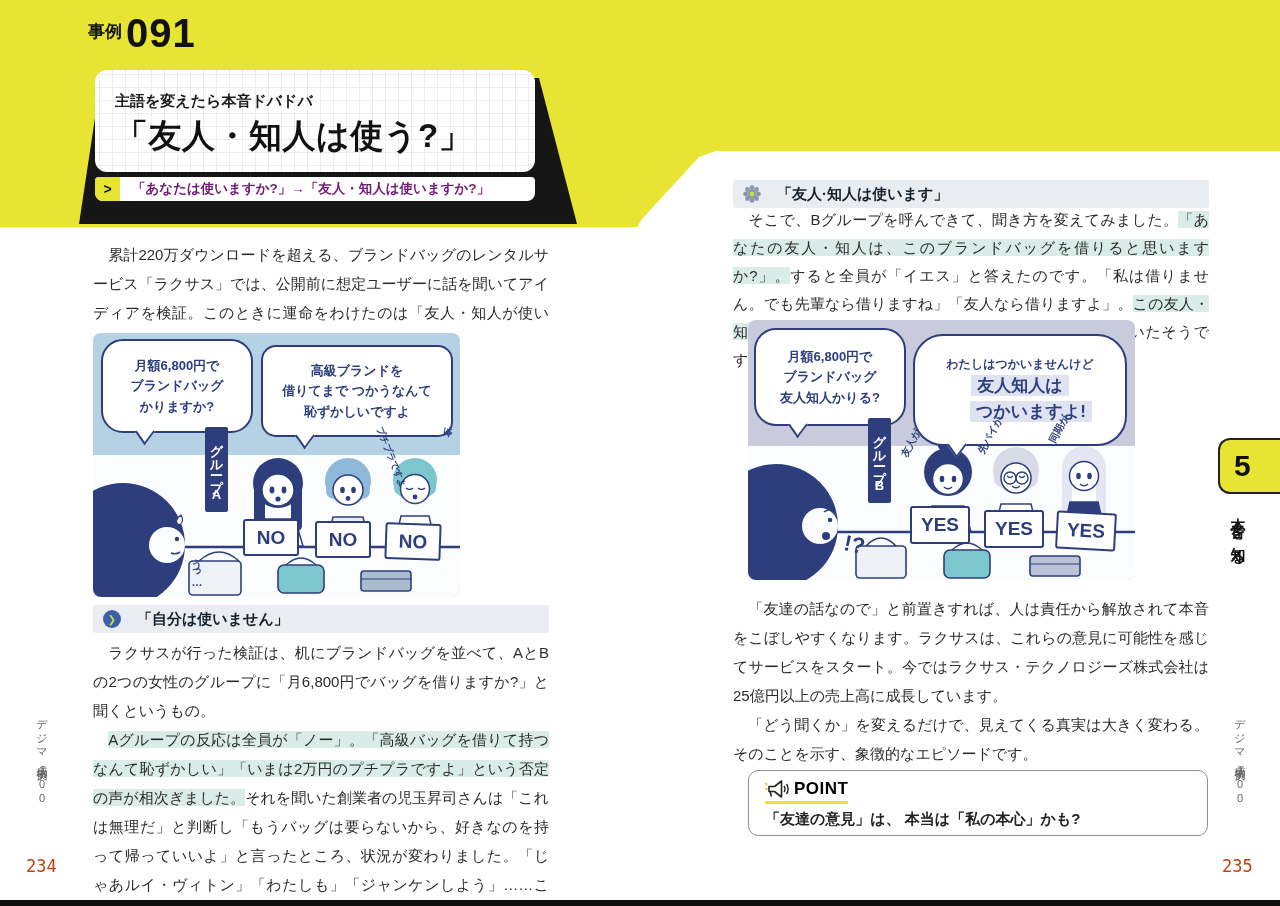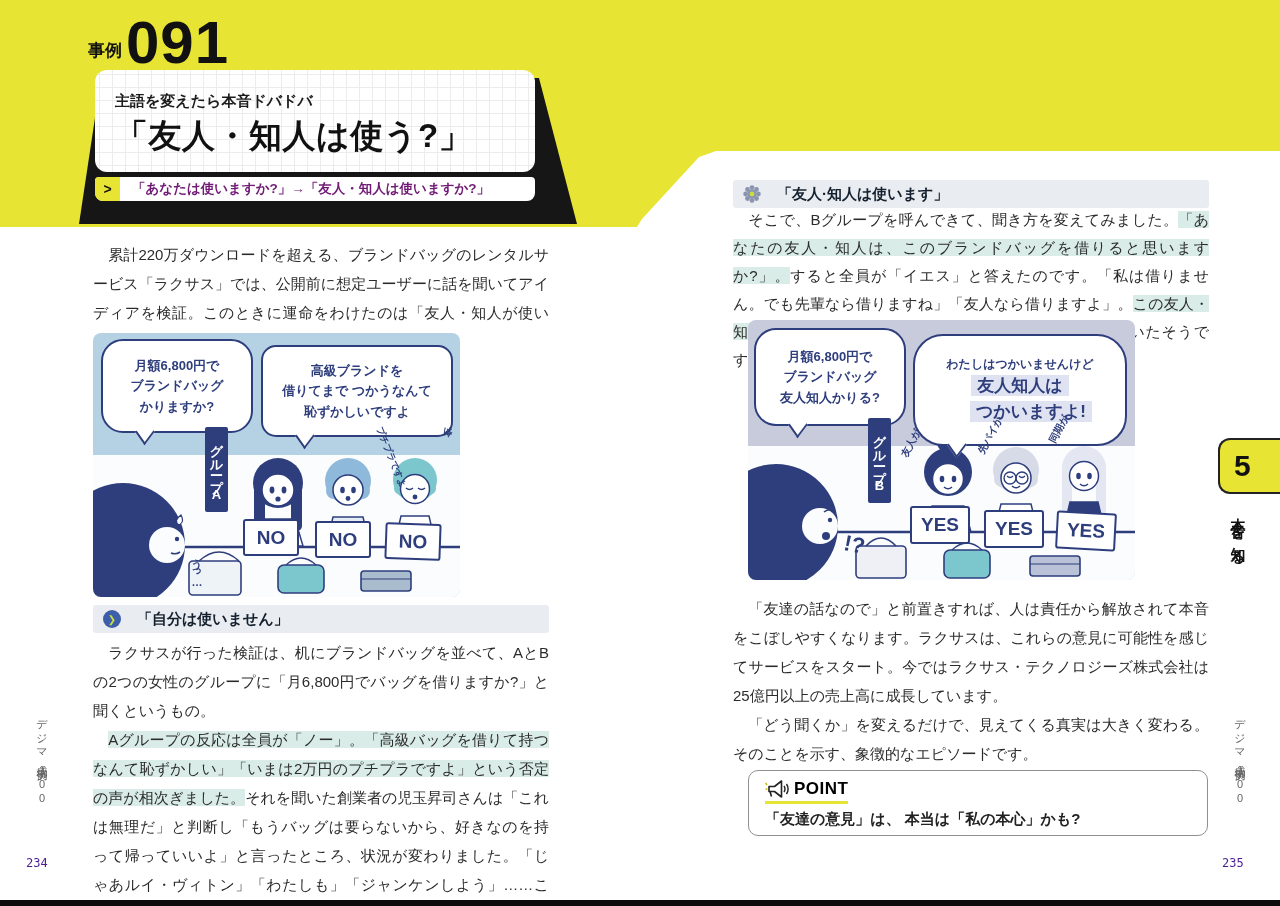--- a/index.html
+++ b/index.html
@@ -8,21 +8,21 @@
 
   
   .yellow-banner{position:absolute;left:0;top:0;width:1280px;height:230px;background:#e7e433;
     clip-path:polygon(0 0,1280px 0,1280px 151px,716px 151px,699px 157px,642px 219px,637px 227px,0 227px);}
   .title-shadow{position:absolute;left:0;top:0;width:700px;height:230px;background:#161616;
     clip-path:polygon(101px 78px,539px 78px,577px 224px,79px 224px);}
 
   
   .case-wrap{position:absolute;left:88px;top:14px;display:flex;align-items:flex-end;gap:4px;}
   .case-label{font-size:17px;font-weight:700;color:#111;margin-bottom:9px;}
-  .case-number{font-size:60px;font-weight:900;line-height:0.95;color:#111;letter-spacing:1px;}
+  .case-number{font-size:40px;font-weight:900;line-height:0.95;color:#111;letter-spacing:1px;}
 
   
   .title-box{position:absolute;left:95px;top:70px;width:440px;height:102px;background:#fff;
     border-radius:12px;box-sizing:border-box;padding:22px 0 0 20px;
     background-image:linear-gradient(#ececec 1px,transparent 1px),linear-gradient(90deg,#ececec 1px,transparent 1px);
     background-size:13px 13px;background-position:4px 4px;}
   .title-kicker{font-size:15px;font-weight:700;color:#1c1c1c;}
   .title-main{font-size:33px;font-weight:900;color:#111;letter-spacing:0.5px;margin-top:3px;}
   .tagline-strip{position:absolute;left:95px;top:177px;width:440px;height:24px;background:#fff;
     border-radius:4px 4px 8px 8px;display:flex;align-items:center;overflow:hidden;}
@@ -64,21 +64,21 @@
 
   
   .side-tab{position:absolute;left:1218px;top:438px;width:62px;height:56px;background:#e7e433;
     border:2.5px solid #222;border-right:none;border-radius:12px 0 0 12px;box-sizing:border-box;
     display:flex;align-items:center;padding-left:14px;}
   .side-tab .num{font-size:30px;font-weight:900;color:#111;}
   .tab-label{position:absolute;left:1228px;top:506px;writing-mode:vertical-rl;text-orientation:upright;
     font-size:15px;font-weight:700;color:#111;letter-spacing:4px;}
   .margin-v{position:absolute;writing-mode:vertical-rl;text-orientation:upright;font-size:11px;color:#666;
     letter-spacing:2px;}
-  .page-num{position:absolute;font-size:12px;color:#4c1d95;font-family:"DejaVu Sans Mono","Liberation Mono",monospace;}
+  .page-num{position:absolute;font-size:17px;color:#c2410c;font-family:"DejaVu Sans Mono","Liberation Mono",monospace;}
   .bottom-rule{position:absolute;left:0;top:900px;width:1280px;height:6px;background:#0c0c0c;}
 </style>
 </head>
 <body>
 
 <div id="spread">
 
   <div class="yellow-banner"></div>
   <div class="title-shadow"></div>
 

